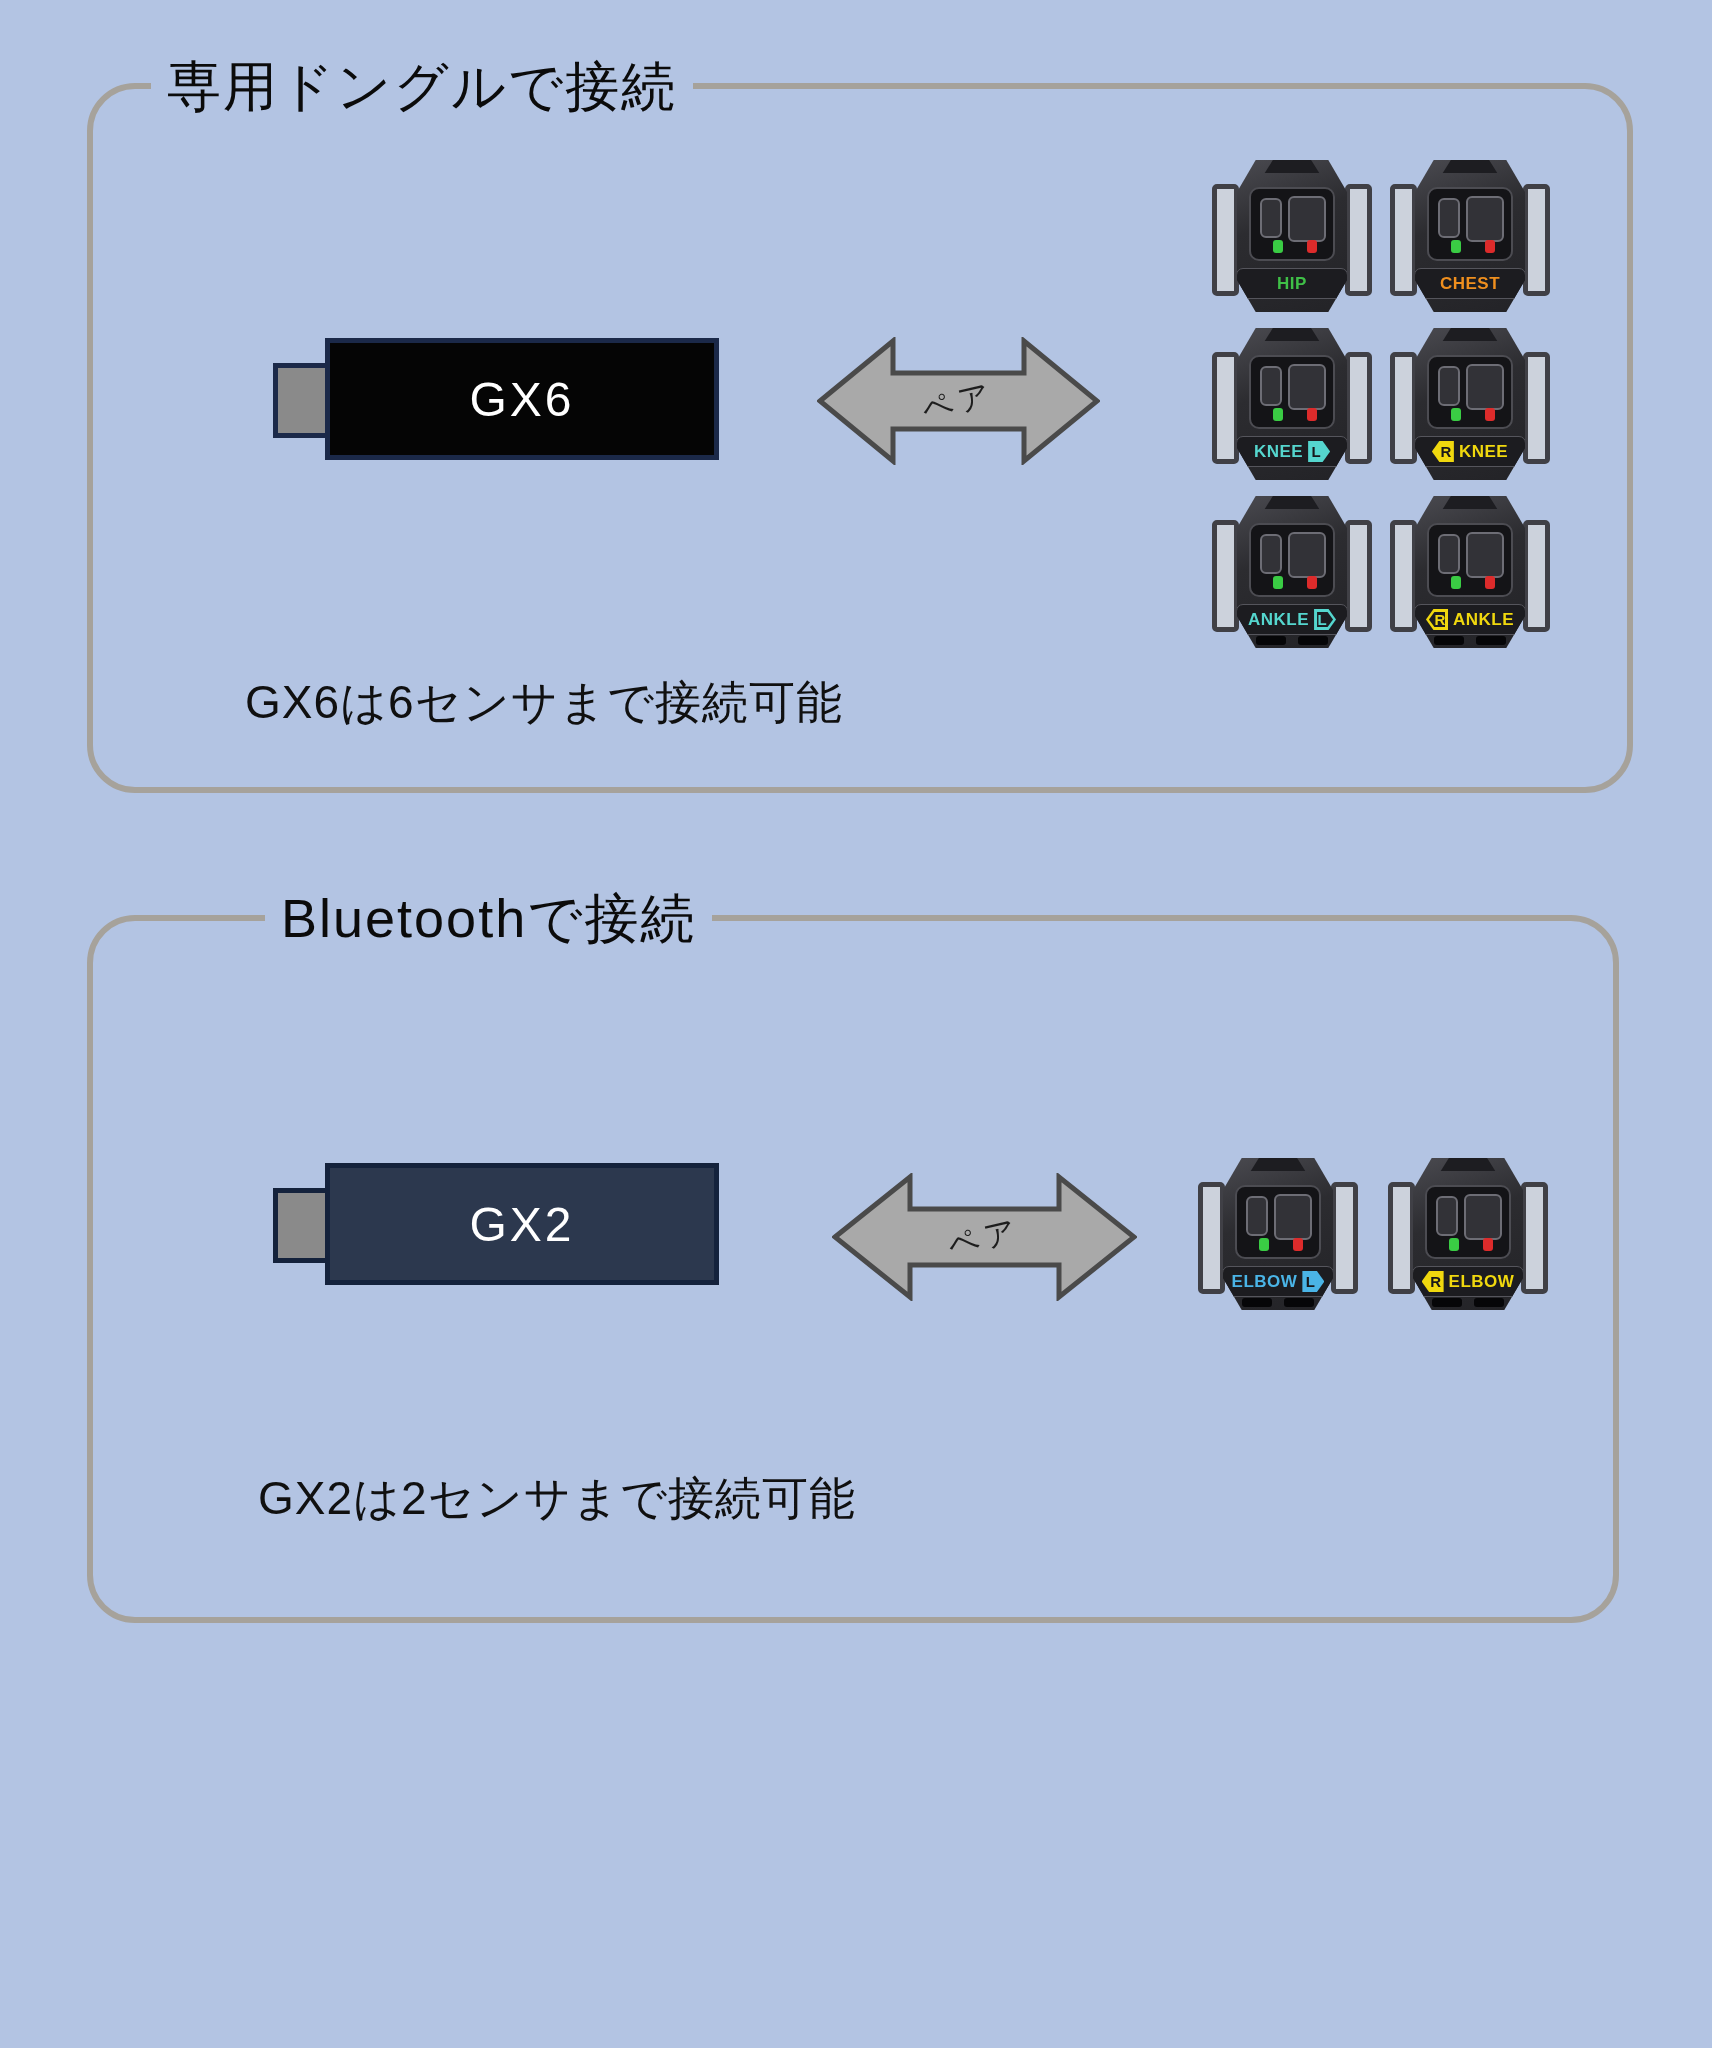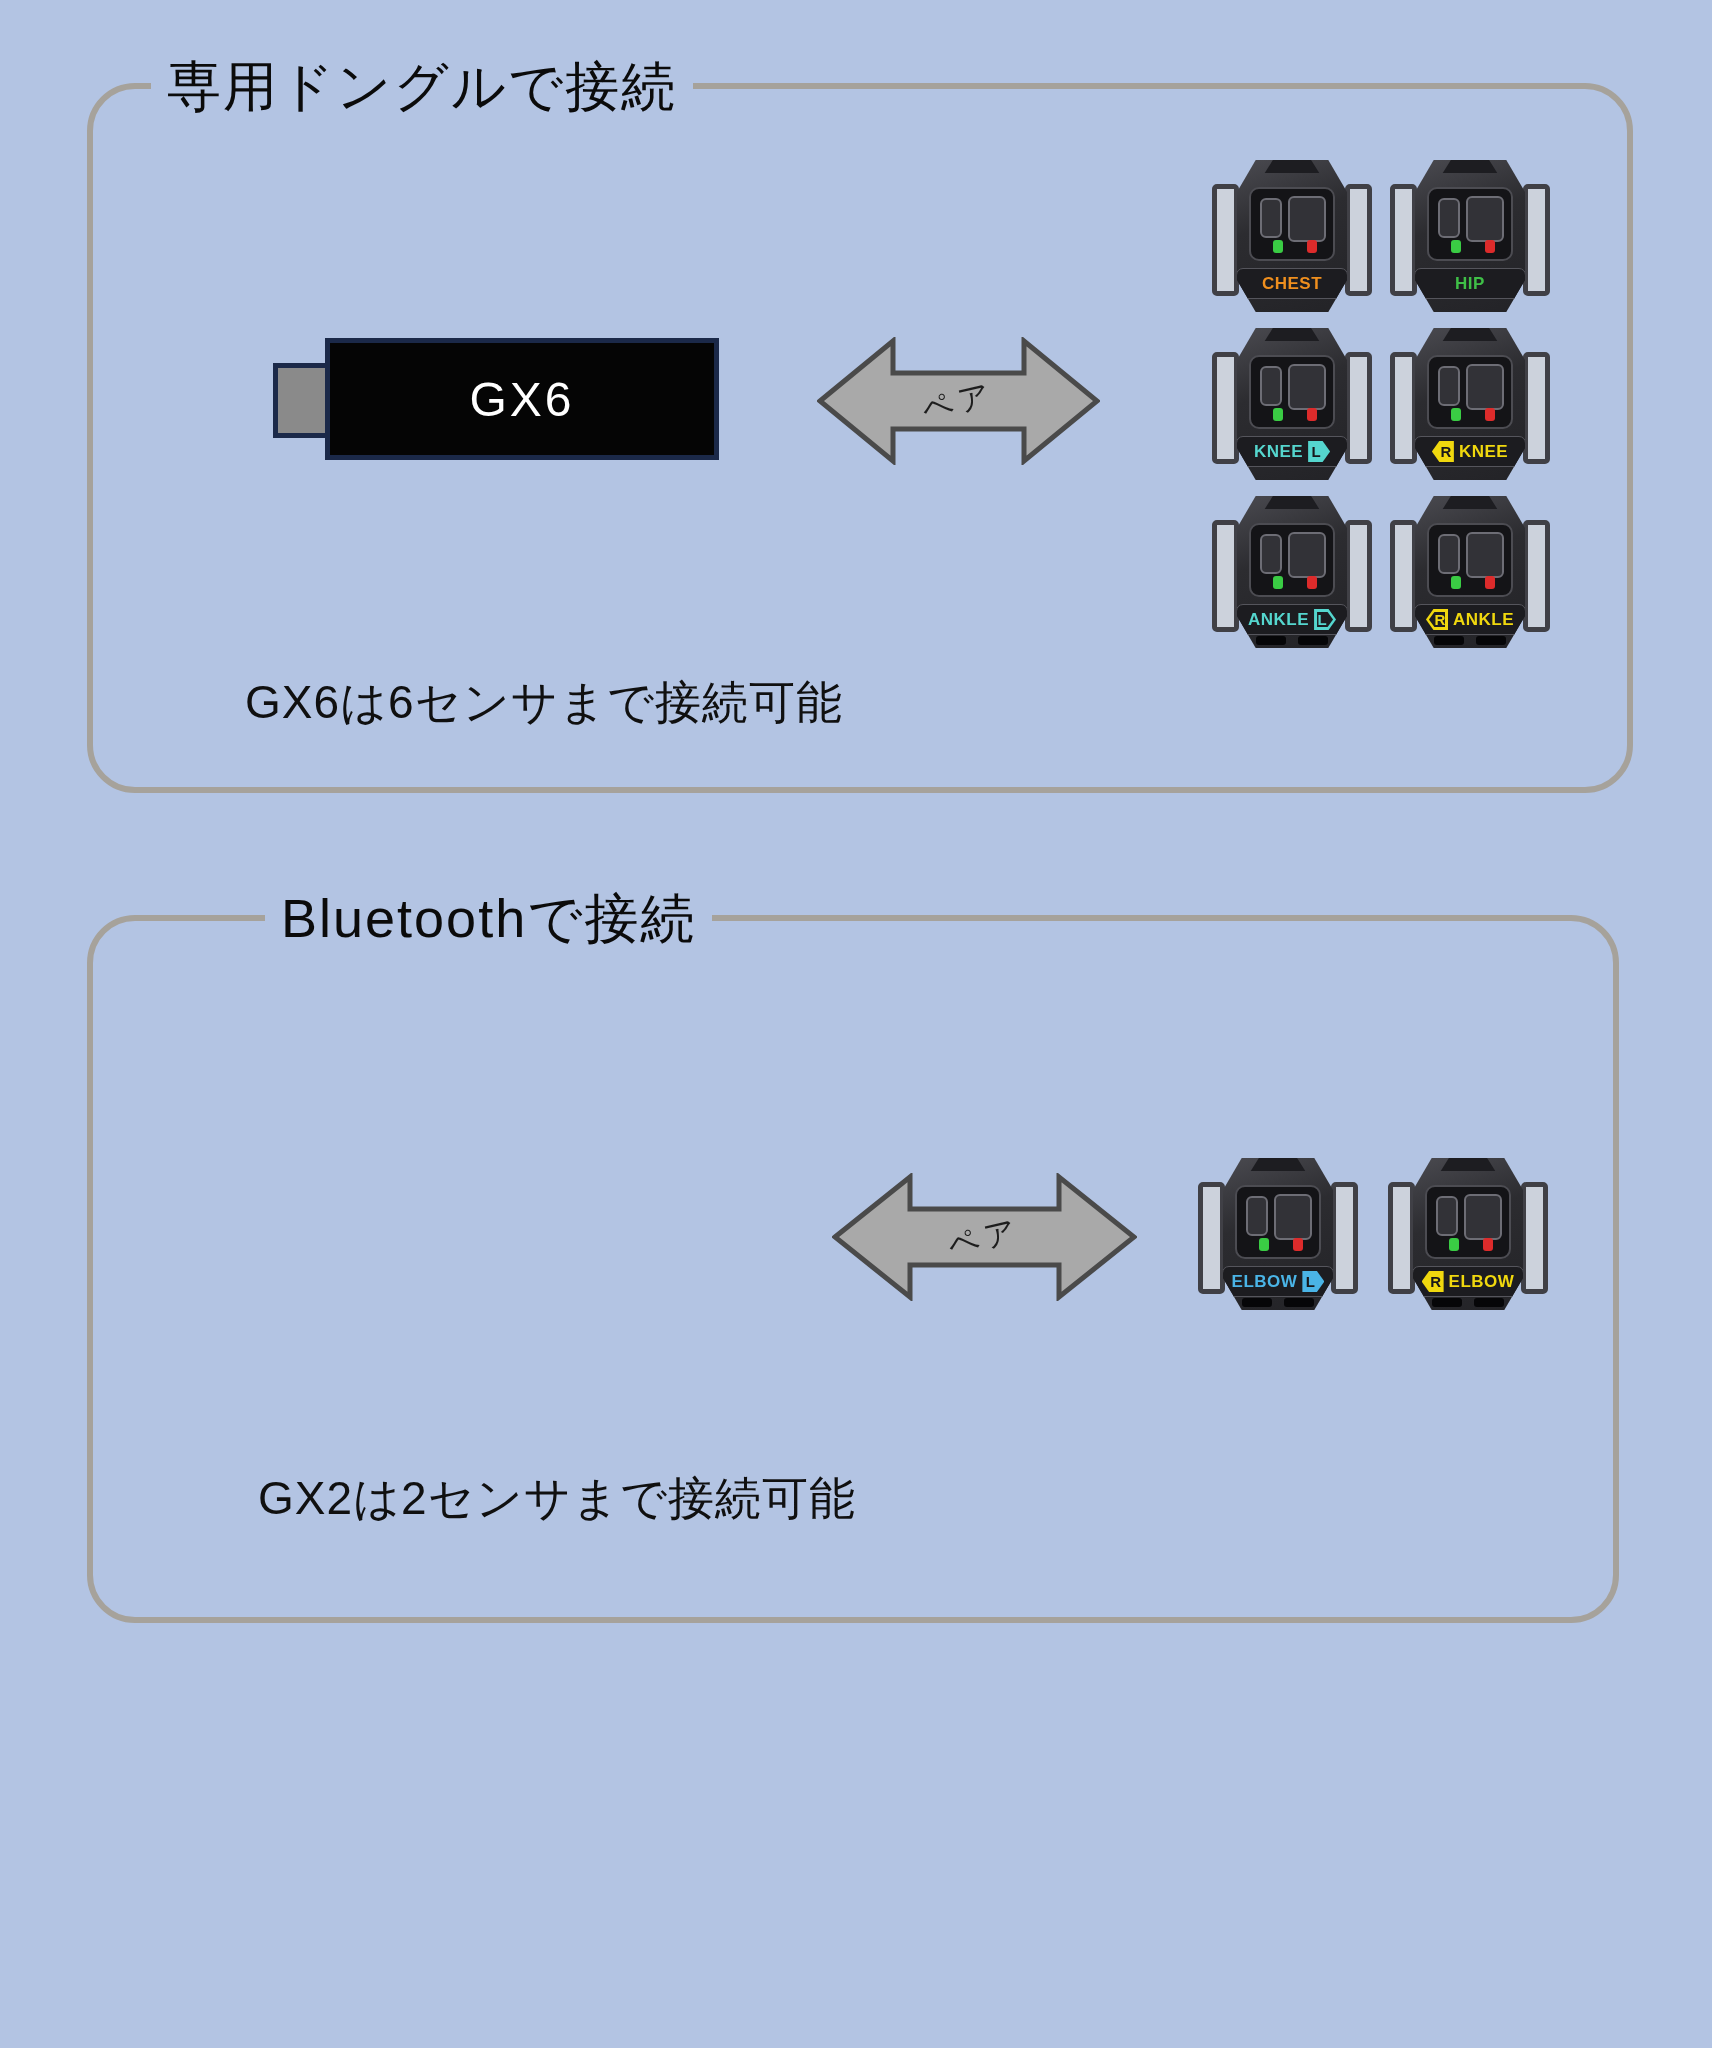--- a/index.html
+++ b/index.html
@@ -104,49 +104,49 @@
         <span class="dlabel">GX6</span>
       </div>
     </div>
 
     <svg class="pair-arrow" id="arrow1" width="283" height="128" viewBox="0 0 283 128">
       <polygon points="3,64 76,4 76,36 207,36 207,4 280,64 207,124 207,92 76,92 76,124" fill="#a9a9a9" stroke="#4a4a4a" stroke-width="5" stroke-linejoin="miter"></polygon>
       <text x="141" y="75" text-anchor="middle" font-size="31" letter-spacing="5" fill="#1d1d1d" transform="rotate(-13 141 64)">ペア</text>
     </svg>
 
     <div class="sensor-grid" id="grid1">
+        <div class="sensor" style="--lc: #3fbf47;">
+    <span class="strap left"></span>
+    <span class="strap right"></span>
+    <div class="sbody">
+      <div class="panel">
+        <span class="btn small"></span>
+        <span class="btn large"></span>
+        <span class="led green"></span>
+        <span class="led red"></span>
+      </div>
+      <div class="plate">
+        <span class="slabel">HIP</span>
+
+      </div>
+
+    </div>
+  </div>
         <div class="sensor" style="--lc: #ef8f1e;">
     <span class="strap left"></span>
     <span class="strap right"></span>
     <div class="sbody">
       <div class="panel">
         <span class="btn small"></span>
         <span class="btn large"></span>
         <span class="led green"></span>
         <span class="led red"></span>
       </div>
       <div class="plate">
         <span class="slabel">CHEST</span>
-
-      </div>
-
-    </div>
-  </div>
-        <div class="sensor" style="--lc: #3fbf47;">
-    <span class="strap left"></span>
-    <span class="strap right"></span>
-    <div class="sbody">
-      <div class="panel">
-        <span class="btn small"></span>
-        <span class="btn large"></span>
-        <span class="led green"></span>
-        <span class="led red"></span>
-      </div>
-      <div class="plate">
-        <span class="slabel">HIP</span>
 
       </div>
 
     </div>
   </div>
         <div class="sensor" style="--lc: #55d6ce; --bc: #55d6ce;">
     <span class="strap left"></span>
     <span class="strap right"></span>
     <div class="sbody">
       <div class="panel">
@@ -228,20 +228,26 @@
     </div>
   </div>
       </div>
 
     <div class="caption" id="cap1">GX6は6センサまで接続可能</div>
   </section>
 
   <section class="groupbox" id="box2" style="border-color: rgb(166, 162, 155);">
     <span class="group-title" style="background: rgb(179, 196, 227);">Bluetoothで接続</span>
 
+    <div class="dongle" id="dongle2" style="--db: #14223c;">
+      <span class="usb"></span>
+      <div class="dbody" style="background: rgb(44, 56, 78);">
+        <span class="dlabel">GX2</span>
+      </div>
+    </div>
 
     <svg class="pair-arrow" id="arrow2" width="305" height="128" viewBox="0 0 305 128">
       <polygon points="3,64 78,4 78,36 227,36 227,4 302,64 227,124 227,92 78,92 78,124" fill="#a9a9a9" stroke="#4a4a4a" stroke-width="5" stroke-linejoin="miter"></polygon>
       <text x="152" y="75" text-anchor="middle" font-size="31" letter-spacing="5" fill="#1d1d1d" transform="rotate(-13 152 64)">ペア</text>
     </svg>
 
     <div class="sensor-grid" id="grid2">
         <div class="sensor dock" style="--lc: #4ab4e6; --bc: #4ab4e6;">
     <span class="strap left"></span>
     <span class="strap right"></span>

